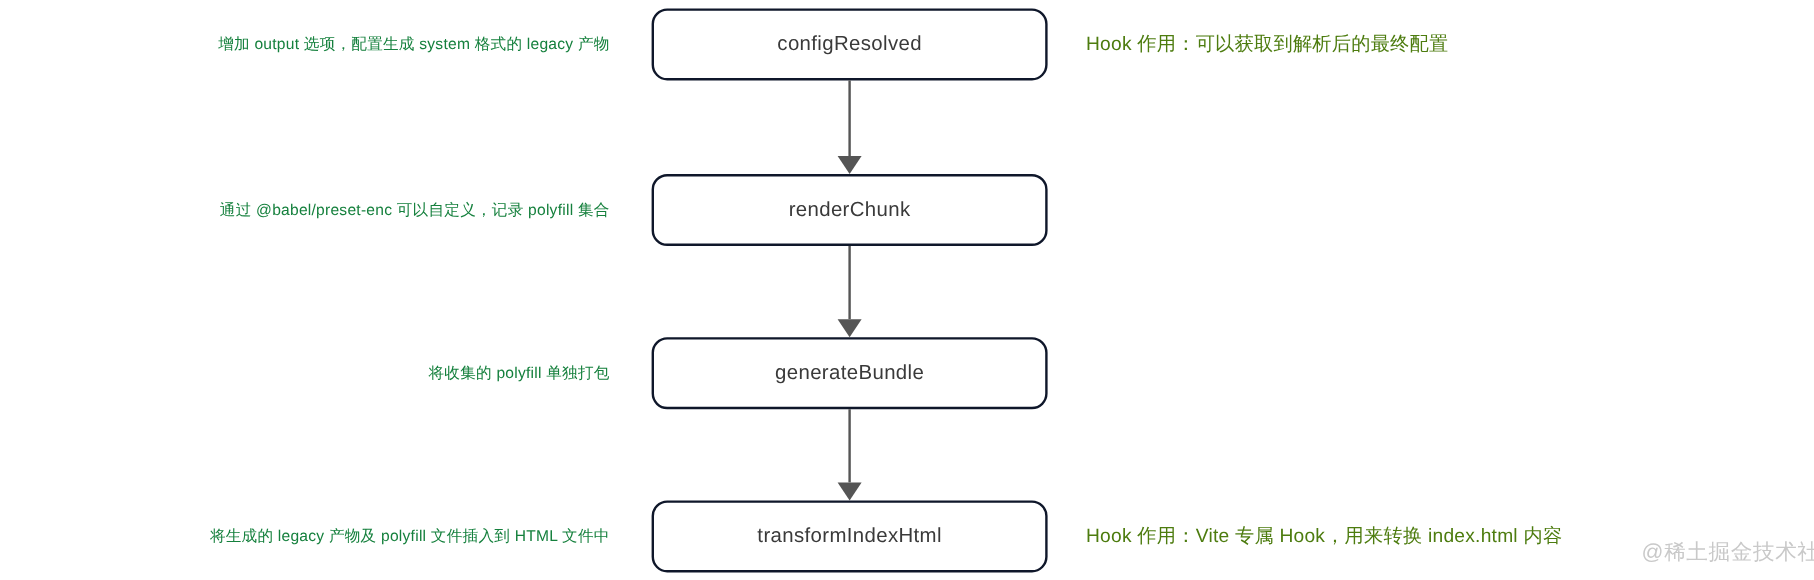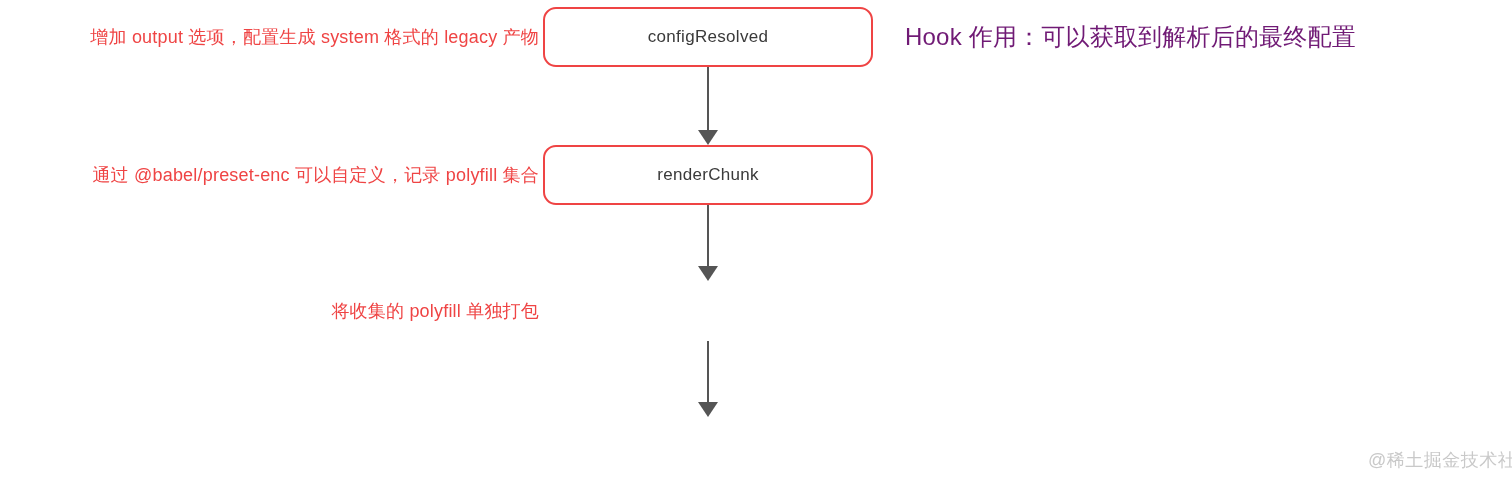--- a/index.html
+++ b/index.html
@@ -16,41 +16,40 @@
   }
   .row {
     position: absolute;
     left: 0; width: 1512px; height: 60px;
   }
   .left-label {
     position: absolute;
     left: 0; top: 0; width: 508px; height: 60px;
     display: flex; align-items: center; justify-content: flex-end;
     text-align: right;
-    font-size: 18px; color: #ef4444;
+    font-size: 13px; color: #15803d;
     letter-spacing: 0.2px;
     white-space: nowrap;
-    margin-left: 31px;
   }
   .node-box {
     position: absolute;
     left: 543px; top: 0;
     width: 330px; height: 60px;
-    border: 2px solid #ef4444;
+    border: 2px solid #0f172a;
     border-radius: 13px;
     background: #ffffff;
     display: flex; align-items: center; justify-content: center;
     font-size: 17px; color: #3a3a3a;
     letter-spacing: 0.3px;
   }
   .right-label {
     position: absolute;
     left: 905px; top: 0; right: 0; height: 60px;
     display: flex; align-items: center; justify-content: flex-start;
-    font-size: 24px; color: #701a75;
+    font-size: 16px; color: #4d7c0f;
     letter-spacing: 0.2px;
     white-space: nowrap;
   }
   .arrow {
     position: absolute;
     left: 698px; width: 20px;
     display: flex; flex-direction: column; align-items: center;
   }
   .arrow .shaft {
     width: 2px; flex: 1 1 auto; background: #555555;
@@ -103,23 +102,33 @@
     </div>
   </div>
 
   <div class="arrow arrow-2">
     <div class="shaft"></div>
     <div class="head"></div>
   </div>
 
   <div class="row row-3">
     <div class="left-label">将收集的 polyfill 单独打包</div>
+    <div class="node-box">
+      <span>generateBundle</span>
+    </div>
   </div>
 
   <div class="arrow arrow-3">
     <div class="shaft"></div>
     <div class="head"></div>
   </div>
 
+  <div class="row row-4">
+    <div class="left-label">将生成的 legacy 产物及 polyfill 文件插入到 HTML 文件中</div>
+    <div class="node-box">
+      <span>transformIndexHtml</span>
+    </div>
+    <div class="right-label">Hook 作用：Vite 专属 Hook，用来转换 index.html 内容</div>
+  </div>
 
   <div class="watermark">@稀土掘金技术社区</div>
 
 </div>
 
 </body></html>

